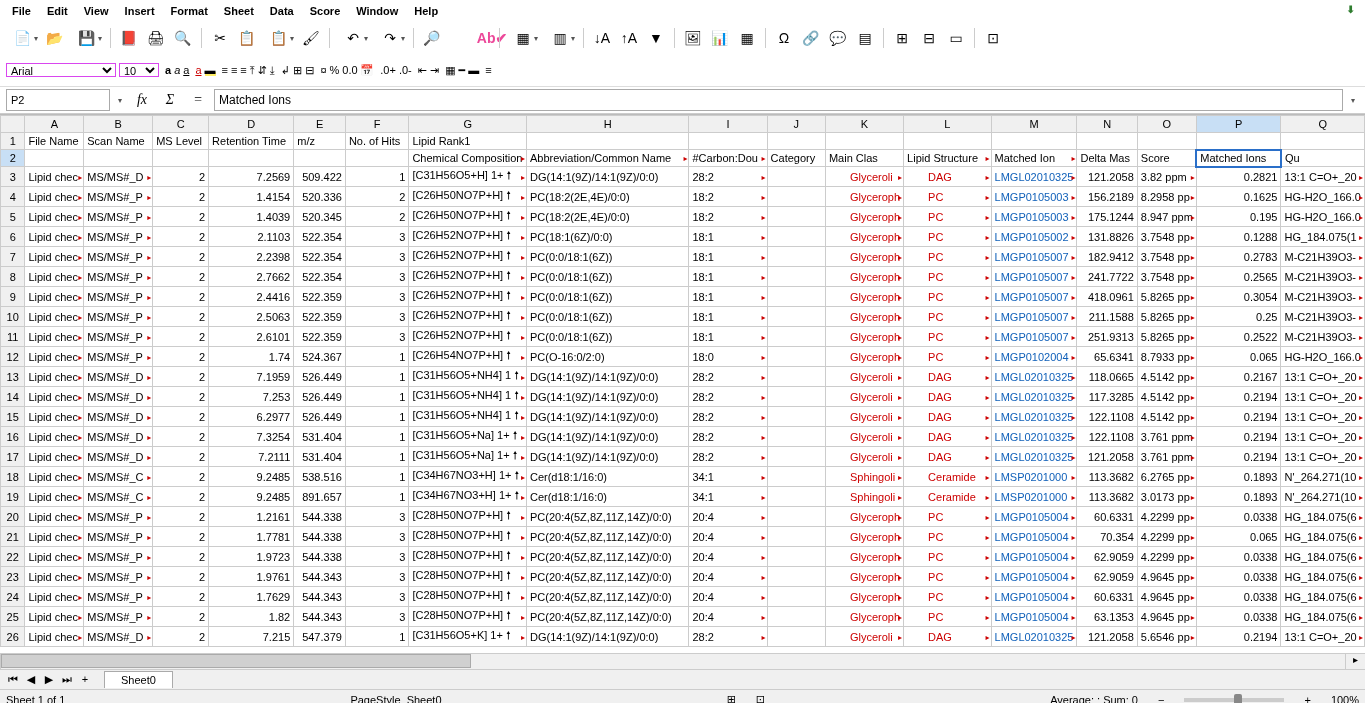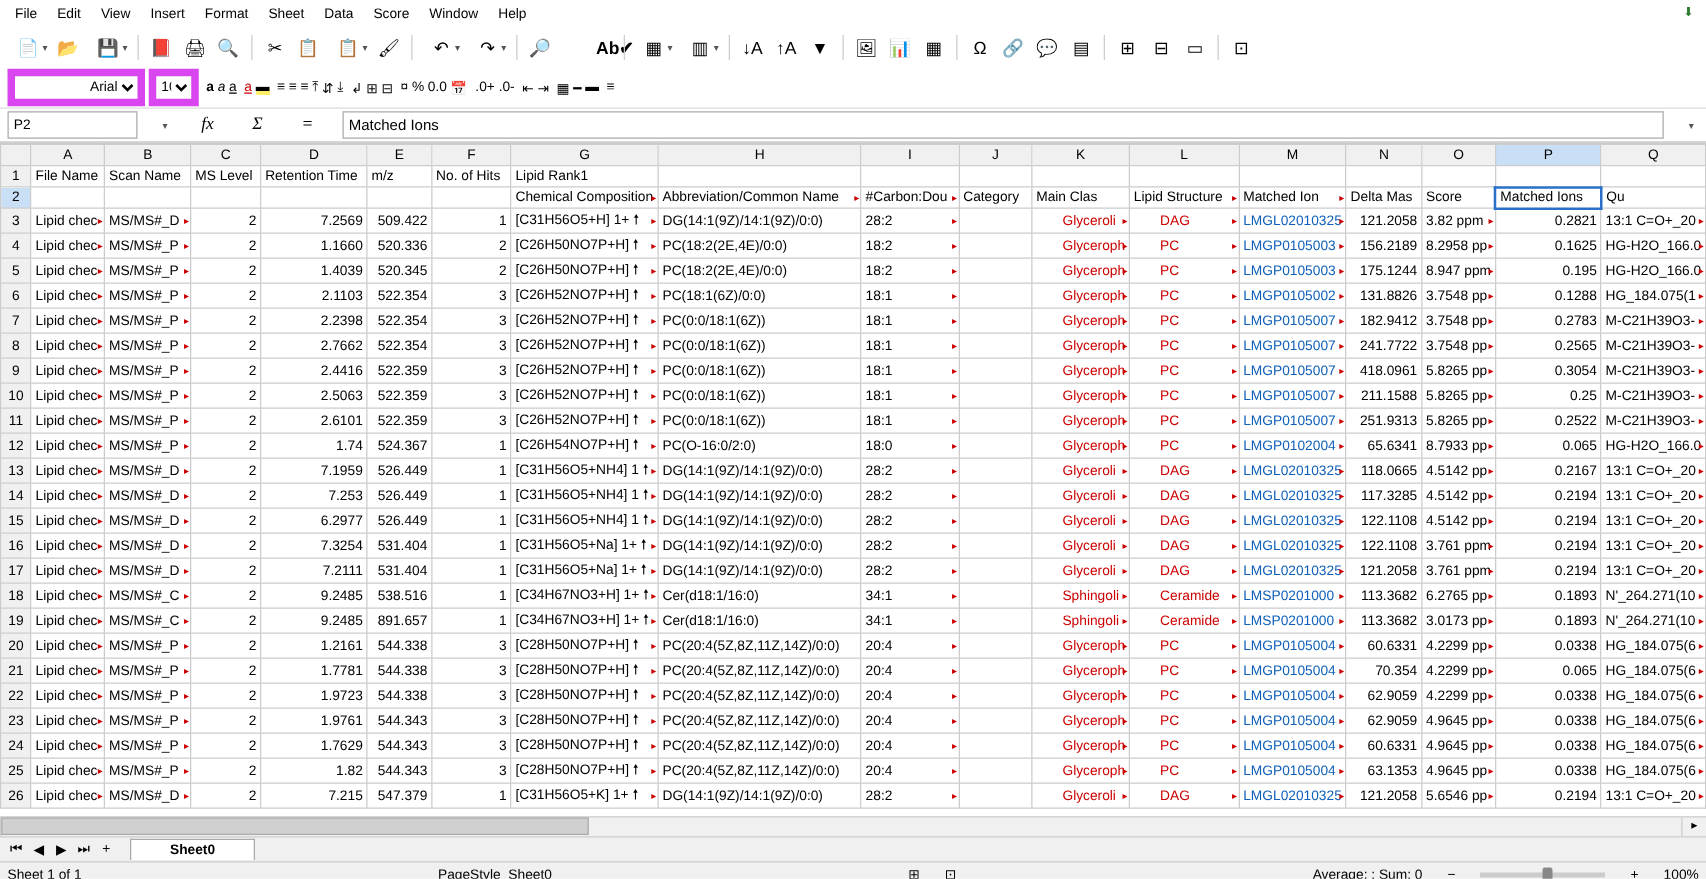--- a/index.html
+++ b/index.html
@@ -1,28 +1,28 @@
 <!DOCTYPE html>
 <html><head>
 <meta charset="utf-8">
 <style>
 * { box-sizing: border-box; margin: 0; padding: 0; }
 body { font-family: Arial, sans-serif; font-size: 11px; background: #fff; overflow: hidden; width: 1365px; height: 703px; }
-.menubar { display: flex; padding: 2px 4px; height: 22px; background: #fff; align-items: center; }
+.menubar { display: flex; padding: 2px 4px; height: 22px; background: #fff; align-items: center; font-weight: bold; }
 .menubar span { padding: 2px 8px; cursor: default; }
 .toolbar { display: flex; padding: 2px 6px; height: 32px; align-items: center; gap: 3px; border-bottom: 0px solid #ddd; }
 .toolbar .tb-btn { width: 24px; height: 24px; display: flex; align-items: center; justify-content: center; border: 1px solid transparent; cursor: pointer; font-size: 14px; }
 .toolbar .tb-btn.dd { width: 34px; position: relative; }
 .toolbar .tb-btn.dd::after { content: "▾"; font-size: 8px; position: absolute; right: 1px; top: 50%; transform: translateY(-50%); color: #555; }
 .toolbar .sep { width: 1px; height: 20px; background: #ccc; margin: 0 3px; }
 .formatbar { display: flex; padding: 2px 6px; height: 32px; align-items: center; gap: 3px; }
-.formatbar select { height: 30px; font-size: 11px; background: #fff; border: 6px solid #d946ef; text-align: right; }
+.formatbar select { height: 14px; font-size: 11px; background: #fff; border: 1px solid #d946ef; }
 .fontname { width: 110px; }
 .fontsize { width: 40px; }
-.formulabar { display: flex; padding: 3px 6px; height: 28px; align-items: center; gap: 16px; border-top: 1px solid #ddd; border-bottom: 1px solid #ccc; }
+.formulabar { display: flex; padding: 3px 6px; height: 28px; align-items: center; gap: 4px; border-top: 1px solid #ddd; border-bottom: 1px solid #ccc; }
 .namebox { width: 104px; height: 22px; border: 1px solid #aaa; padding: 2px 4px; font-size: 11px; }
 .fx-btn { width: 24px; height: 22px; display: flex; align-items: center; justify-content: center; font-size: 14px; font-style: italic; cursor: pointer; font-family: Liberation Serif, serif; }
 .formula-input { flex: 1; height: 22px; border: 1px solid #aaa; padding: 2px 4px; font-size: 12px; }
 .dd-small { width: 12px; text-align: center; font-size: 8px; color: #555; cursor: pointer; }
 .sheet-area { position: relative; height: 539px; overflow: hidden; border-top: 1px solid #bbb; }
 .grid { border-collapse: collapse; table-layout: fixed; }
 .grid th, .grid td { border: 1px solid #ccc; height: 17px; padding: 0 3px; font-size: 11px; font-weight: normal; overflow: hidden; white-space: nowrap; text-align: left; }
 .grid th { background: #f0f0f0; text-align: center; }
 .grid .rowhdr { background: #f0f0f0; text-align: center; width: 28px; }
 .grid tr.selrow .rowhdr { background: #c8dff5; }
@@ -33,21 +33,21 @@
 .grid td.link { color: #1060b9; }
 .overflow-ind { position: absolute; right: 1px; top: 50%; transform: translateY(-50%); color: #c00; font-size: 8px; }
 td { position: relative; }
 .hscroll { height: 16px; background: #f0f0f0; border-top: 1px solid #ccc; display: flex; }
 .hscroll-track { flex: 1; position: relative; border-left: 1px solid #ccc; }
 .hscroll-thumb { position: absolute; left: 0; width: 470px; height: 14px; background: #d0d0d0; border: 1px solid #aaa; }
 .hscroll-right { width: 20px; text-align: center; font-size: 10px; border-left: 1px solid #ccc; }
 .tabbar { display: flex; height: 20px; background: #f0f0f0; align-items: center; border-top: 1px solid #ccc; }
 .tab-nav { display: flex; gap: 0; padding: 0 4px; }
 .tab-nav span { width: 18px; text-align: center; cursor: pointer; font-size: 11px; }
-.sheet-tab { background: #fff; border: 1px solid #aaa; border-bottom: none; padding: 2px 31px; font-size: 11px; margin-left: 6px; font-weight: bold; }
+.sheet-tab { background: #fff; border: 1px solid #aaa; border-bottom: none; padding: 2px 16px; font-size: 11px; margin-left: 6px; }
 .statusbar { display: flex; height: 20px; background: #f0f0f0; border-top: 1px solid #ccc; align-items: center; font-size: 11px; padding: 0 6px; gap: 20px; }
 .statusbar .spacer { flex: 1; }
 .zoom-slider { width: 100px; height: 4px; background: #ccc; position: relative; }
 .zoom-slider::after { content: ""; position: absolute; left: 50%; top: -4px; width: 8px; height: 12px; background: #888; border-radius: 2px; }
 .grip { position: absolute; top: 2px; right: 2px; font-size: 10px; color: #2f7d2f; }
 </style>
 </head>
 <body>
 
 <div class="menubar">
@@ -76,21 +76,21 @@
   <div class="sep"></div>
   <div class="tb-btn">✂</div>
   <div class="tb-btn">📋</div>
   <div class="tb-btn dd">📋</div>
   <div class="tb-btn">🖌</div>
   <div class="sep"></div>
   <div class="tb-btn dd">↶</div>
   <div class="tb-btn dd">↷</div>
   <div class="sep"></div>
   <div class="tb-btn">🔎</div>
-  <div class="tb-btn" style="color:#000000;font-weight:bold;padding-left:44px;">Ab✔</div>
+  <div class="tb-btn" style="color:#ec4899;font-weight:bold;padding-left:44px;">Ab✔</div>
   <div class="sep"></div>
   <div class="tb-btn dd">▦</div>
   <div class="tb-btn dd">▥</div>
   <div class="sep"></div>
   <div class="tb-btn">↓A</div>
   <div class="tb-btn">↑A</div>
   <div class="tb-btn">▼</div>
   <div class="sep"></div>
   <div class="tb-btn">🖼</div>
   <div class="tb-btn">📊</div>
@@ -259,21 +259,21 @@
           <td class=" numeric">121.2058</td>
           <td class="">3.82 ppm<span class="overflow-ind">▸</span></td>
           <td class=" numeric">0.2821</td>
           <td class="">13:1 C=O+_20<span class="overflow-ind">▸</span></td>
         </tr>
         <tr>
           <th class="rowhdr">4</th>
           <td class="">Lipid chec<span class="overflow-ind">▸</span></td>
           <td class="">MS/MS#_P<span class="overflow-ind">▸</span></td>
           <td class=" numeric">2</td>
-          <td class=" numeric">1.1660</td>
+          <td class=" numeric">1.4154</td>
           <td class=" numeric">520.336</td>
           <td class=" numeric">2</td>
           <td class="">[C26H50NO7P+H] 🠕<span class="overflow-ind">▸</span></td>
           <td class="">PC(18:2(2E,4E)/0:0)</td>
           <td class="">18:2<span class="overflow-ind">▸</span></td>
           <td class=""></td>
           <td class=" redtext">Glyceroph<span class="overflow-ind">▸</span></td>
           <td class=" redtext">PC<span class="overflow-ind">▸</span></td>
           <td class=" link">LMGP0105003<span class="overflow-ind">▸</span></td>
           <td class=" numeric">156.2189</td>

